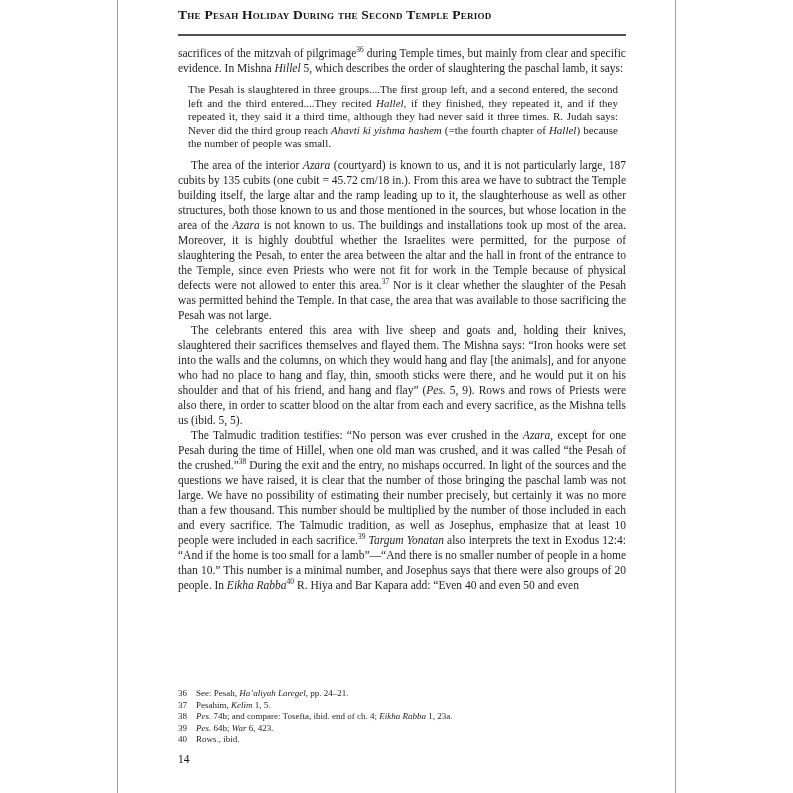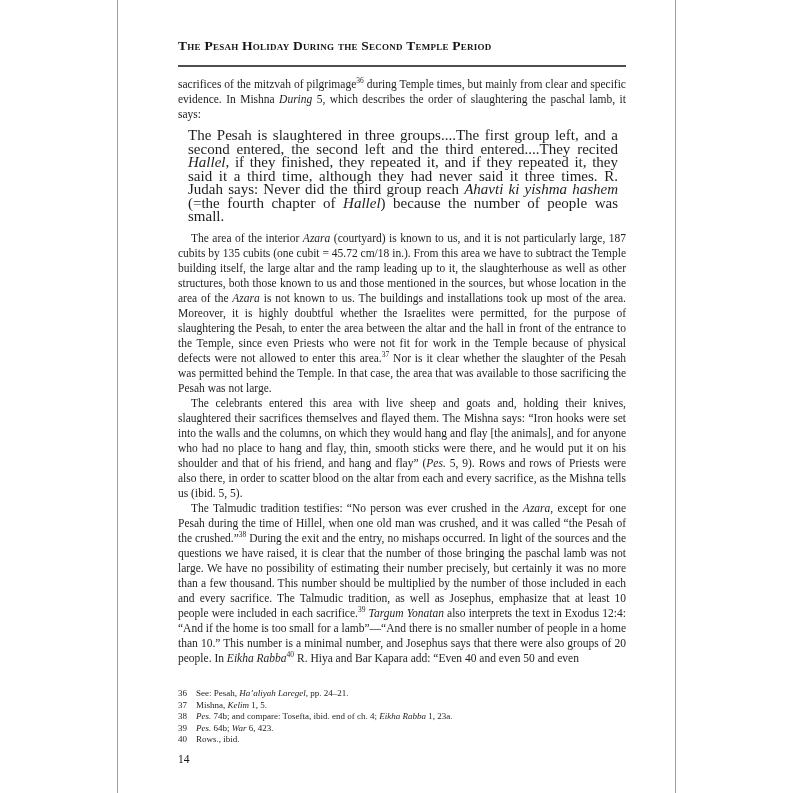--- a/index.html
+++ b/index.html
@@ -19,21 +19,21 @@
     border-left: 1px solid #9f9f9f;
     border-right: 1px solid #9f9f9f;
   }
   .content {
     position: absolute;
     left: 60px; top: 0;
     width: 448px; height: 793px;
   }
   .doc-title {
     margin: 0;
-    padding-top: 39px;
+    padding-top: 8px;
     font-size: 13.5px;
     line-height: 14px;
     font-weight: bold;
     font-variant: small-caps;
     letter-spacing: 0.25px;
     color: #151515;
   }
   .title-rule {
     height: 2px;
     background: #4e4e4e;
@@ -41,21 +41,21 @@
     margin-bottom: 10px;
   }
   .para {
     font-size: 11.5px;
     line-height: 15px;
     text-align: justify;
     margin: 0;
   }
   .para.indent { text-indent: 13px; }
   .para.quote {
-    font-size: 15px;
+    font-size: 11px;
     line-height: 13.5px;
     margin: 7px 8px 7px 10px;
   }
   .para sup, .fn-text sup {
     font-size: 7.5px;
     vertical-align: super;
     line-height: 0;
   }
   em { font-style: italic; }
   .footnotes {
@@ -81,34 +81,34 @@
   }
 </style>
 </head>
 <body>
 
 <div class="page-frame">
   <div class="content">
     <h1 class="doc-title">The Pesah Holiday During the Second Temple Period</h1>
     <div class="title-rule"></div>
     <div id="body-text">
-        <div class="para"><span>sacrifices of the mitzvah of pilgrimage</span><sup>36</sup><span> during Temple times, but mainly from clear and specific evidence. In Mishna </span><em>During</em><span> 5, which describes the order of slaughtering the paschal lamb, it says:</span></div>
+        <div class="para"><span>sacrifices of the mitzvah of pilgrimage</span><sup>36</sup><span> during Temple times, but mainly from clear and specific evidence. In Mishna </span><em>Hillel</em><span> 5, which describes the order of slaughtering the paschal lamb, it says:</span></div>
         <div class="para quote"><span>The Pesah is slaughtered in three groups....The first group left, and a second entered, the second left and the third entered....They recited </span><em>Hallel</em><span>, if they finished, they repeated it, and if they repeated it, they said it a third time, although they had never said it three times. R. Judah says: Never did the third group reach </span><em>Ahavti ki yishma hashem</em><span> (=the fourth chapter of </span><em>Hallel</em><span>) because the number of people was small.</span></div>
         <div class="para indent"><span>The area of the interior </span><em>Azara</em><span> (courtyard) is known to us, and it is not particularly large, 187 cubits by 135 cubits (one cubit = 45.72 cm/18 in.). From this area we have to subtract the Temple building itself, the large altar and the ramp leading up to it, the slaughterhouse as well as other structures, both those known to us and those mentioned in the sources, but whose location in the area of the </span><em>Azara</em><span> is not known to us. The buildings and installations took up most of the area. Moreover, it is highly doubtful whether the Israelites were permitted, for the purpose of slaughtering the Pesah, to enter the area between the altar and the hall in front of the entrance to the Temple, since even Priests who were not fit for work in the Temple because of physical defects were not allowed to enter this area.</span><sup>37</sup><span> Nor is it clear whether the slaughter of the Pesah was permitted behind the Temple. In that case, the area that was available to those sacrificing the Pesah was not large.</span></div>
         <div class="para indent"><span>The celebrants entered this area with live sheep and goats and, holding their knives, slaughtered their sacrifices themselves and flayed them. The Mishna says: “Iron hooks were set into the walls and the columns, on which they would hang and flay [the animals], and for anyone who had no place to hang and flay, thin, smooth sticks were there, and he would put it on his shoulder and that of his friend, and hang and flay” (</span><em>Pes.</em><span> 5, 9). Rows and rows of Priests were also there, in order to scatter blood on the altar from each and every sacrifice, as the Mishna tells us (ibid. 5, 5).</span></div>
         <div class="para indent"><span>The Talmudic tradition testifies: “No person was ever crushed in the </span><em>Azara</em><span>, except for one Pesah during the time of Hillel, when one old man was crushed, and it was called “the Pesah of the crushed.”</span><sup>38</sup><span> During the exit and the entry, no mishaps occurred. In light of the sources and the questions we have raised, it is clear that the number of those bringing the paschal lamb was not large. We have no possibility of estimating their number precisely, but certainly it was no more than a few thousand. This number should be multiplied by the number of those included in each and every sacrifice. The Talmudic tradition, as well as Josephus, emphasize that at least 10 people were included in each sacrifice.</span><sup>39</sup><span> </span><em>Targum Yonatan</em><span> also interprets the text in Exodus 12:4: “And if the home is too small for a lamb”—“And there is no smaller number of people in a home than 10.” This number is a minimal number, and Josephus says that there were also groups of 20 people. In </span><em>Eikha Rabba</em><sup>40</sup><span> R. Hiya and Bar Kapara add: “Even 40 and even 50 and even</span></div>
       </div>
     <div id="footnotes" class="footnotes">
         <div class="fn-row">
           <span class="fn-num">36</span>
           <span class="fn-text"><span>See: Pesah, </span><em>Ha’aliyah Laregel</em><span>, pp. 24–21.</span></span>
         </div>
         <div class="fn-row">
           <span class="fn-num">37</span>
-          <span class="fn-text"><span>Mishna, </span><em>Kelim</em><span> 1, 5.</span></span>
+          <span class="fn-text"><span>Pesahim, </span><em>Kelim</em><span> 1, 5.</span></span>
         </div>
         <div class="fn-row">
           <span class="fn-num">38</span>
           <span class="fn-text"><em>Pes.</em><span> 74b; and compare: Tosefta, ibid. end of ch. 4; </span><em>Eikha Rabba</em><span> 1, 23a.</span></span>
         </div>
         <div class="fn-row">
           <span class="fn-num">39</span>
           <span class="fn-text"><em>Pes.</em><span> 64b; </span><em>War</em><span> 6, 423.</span></span>
         </div>
         <div class="fn-row">

